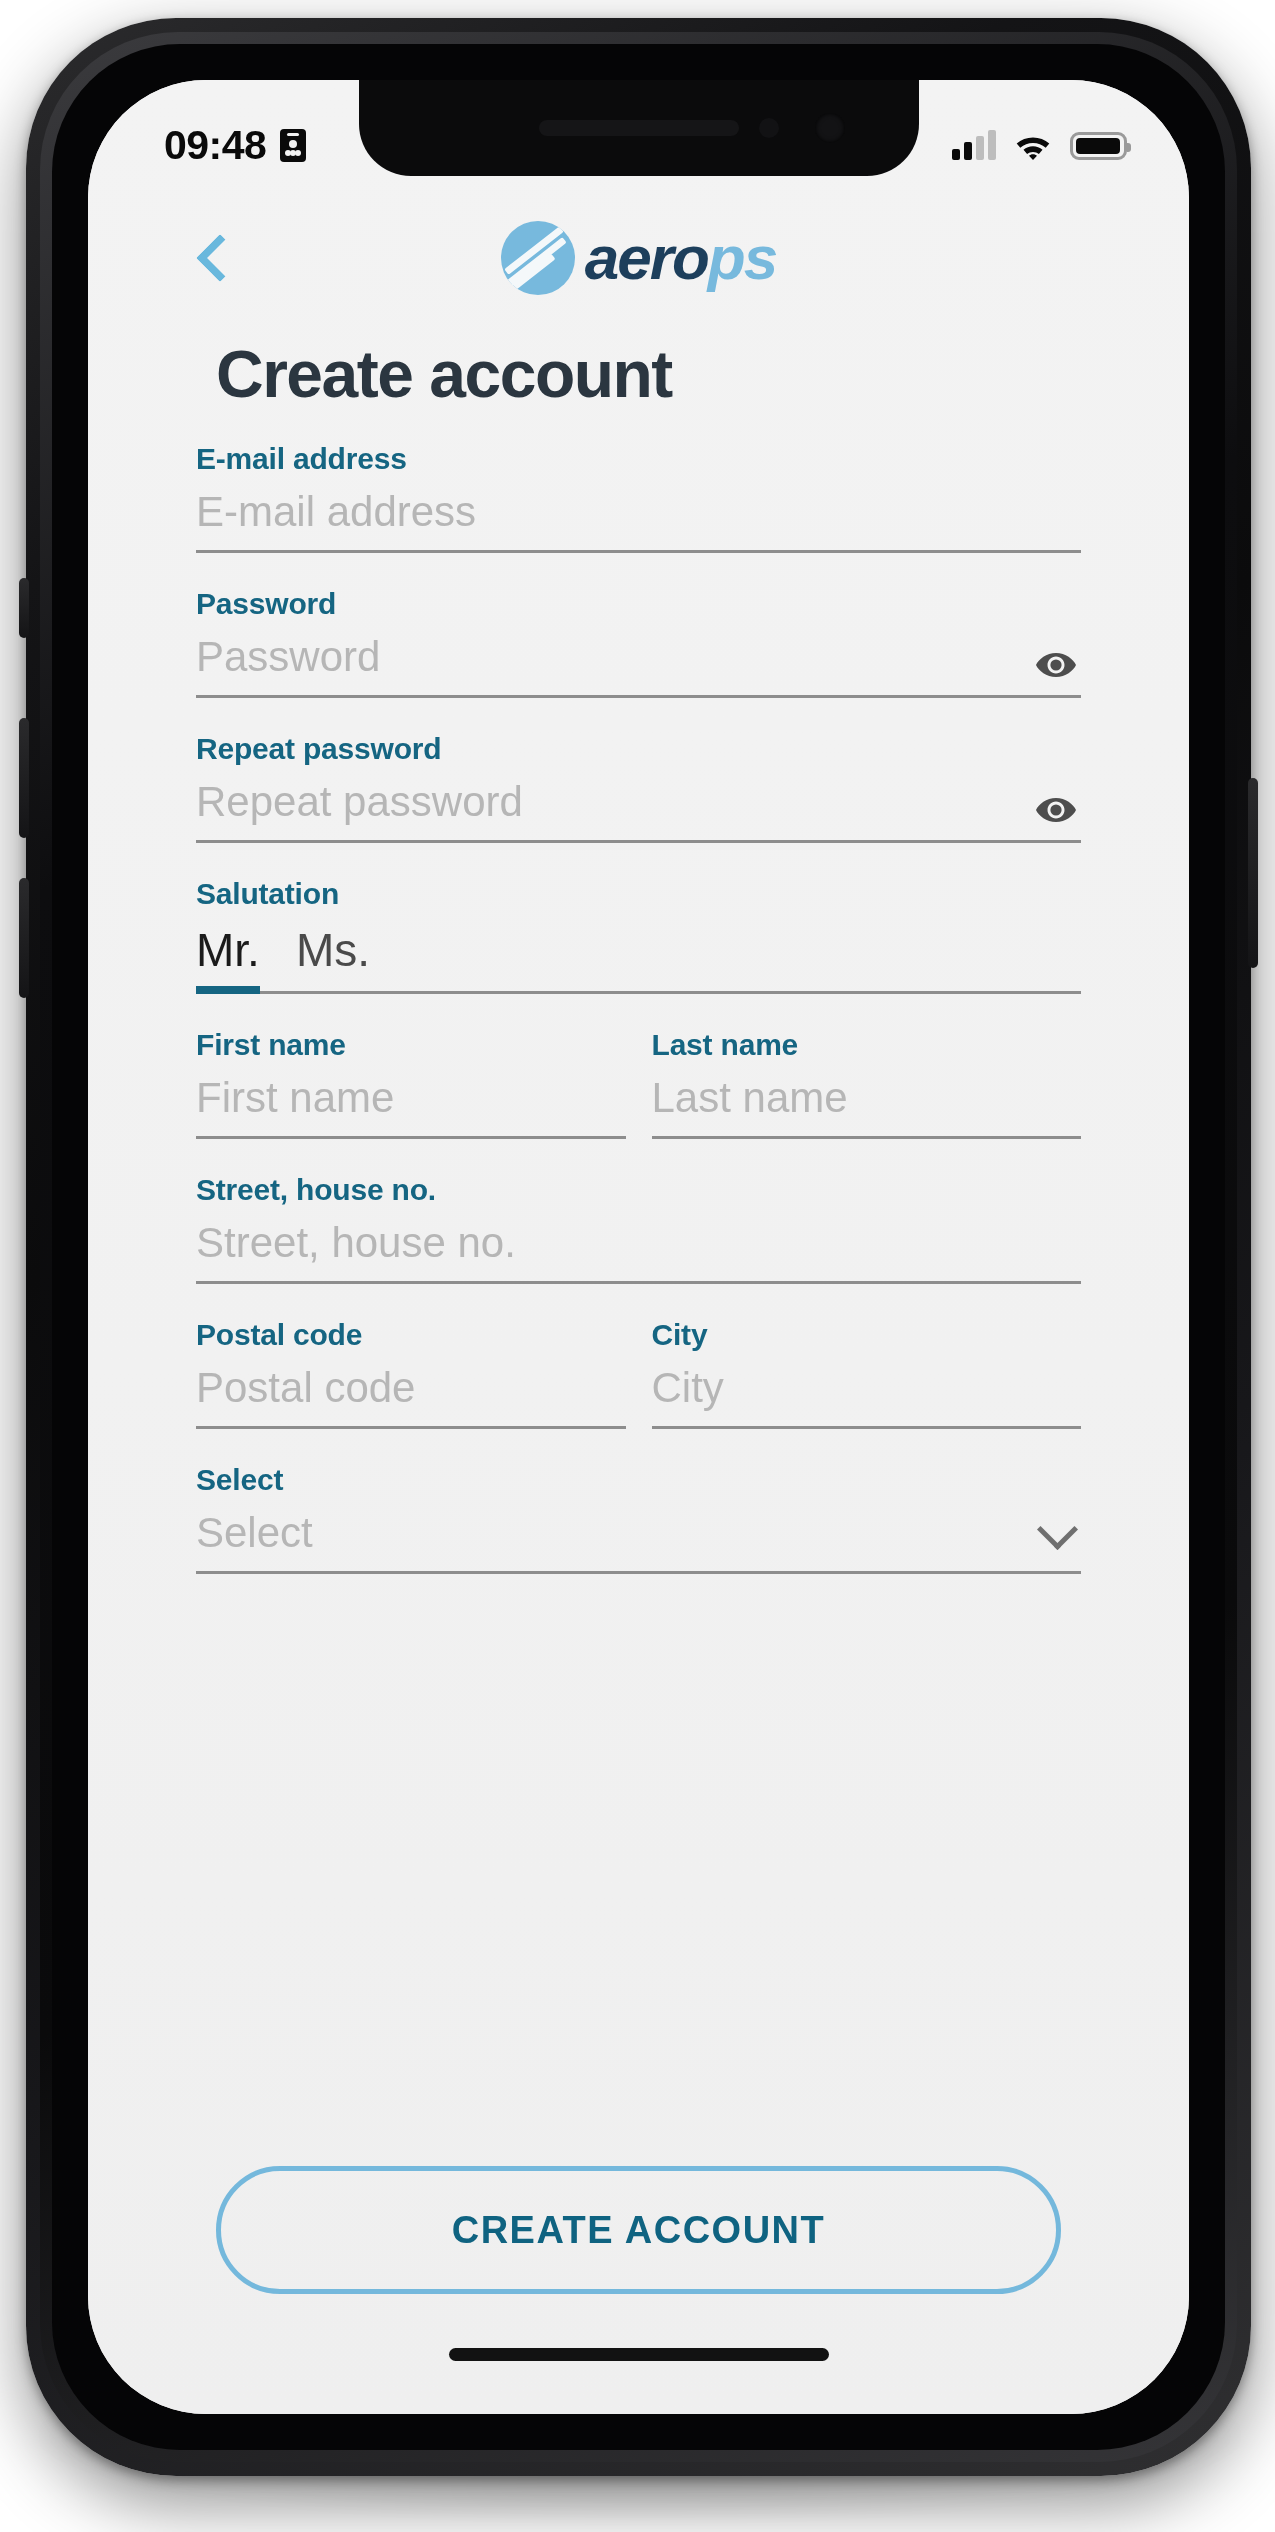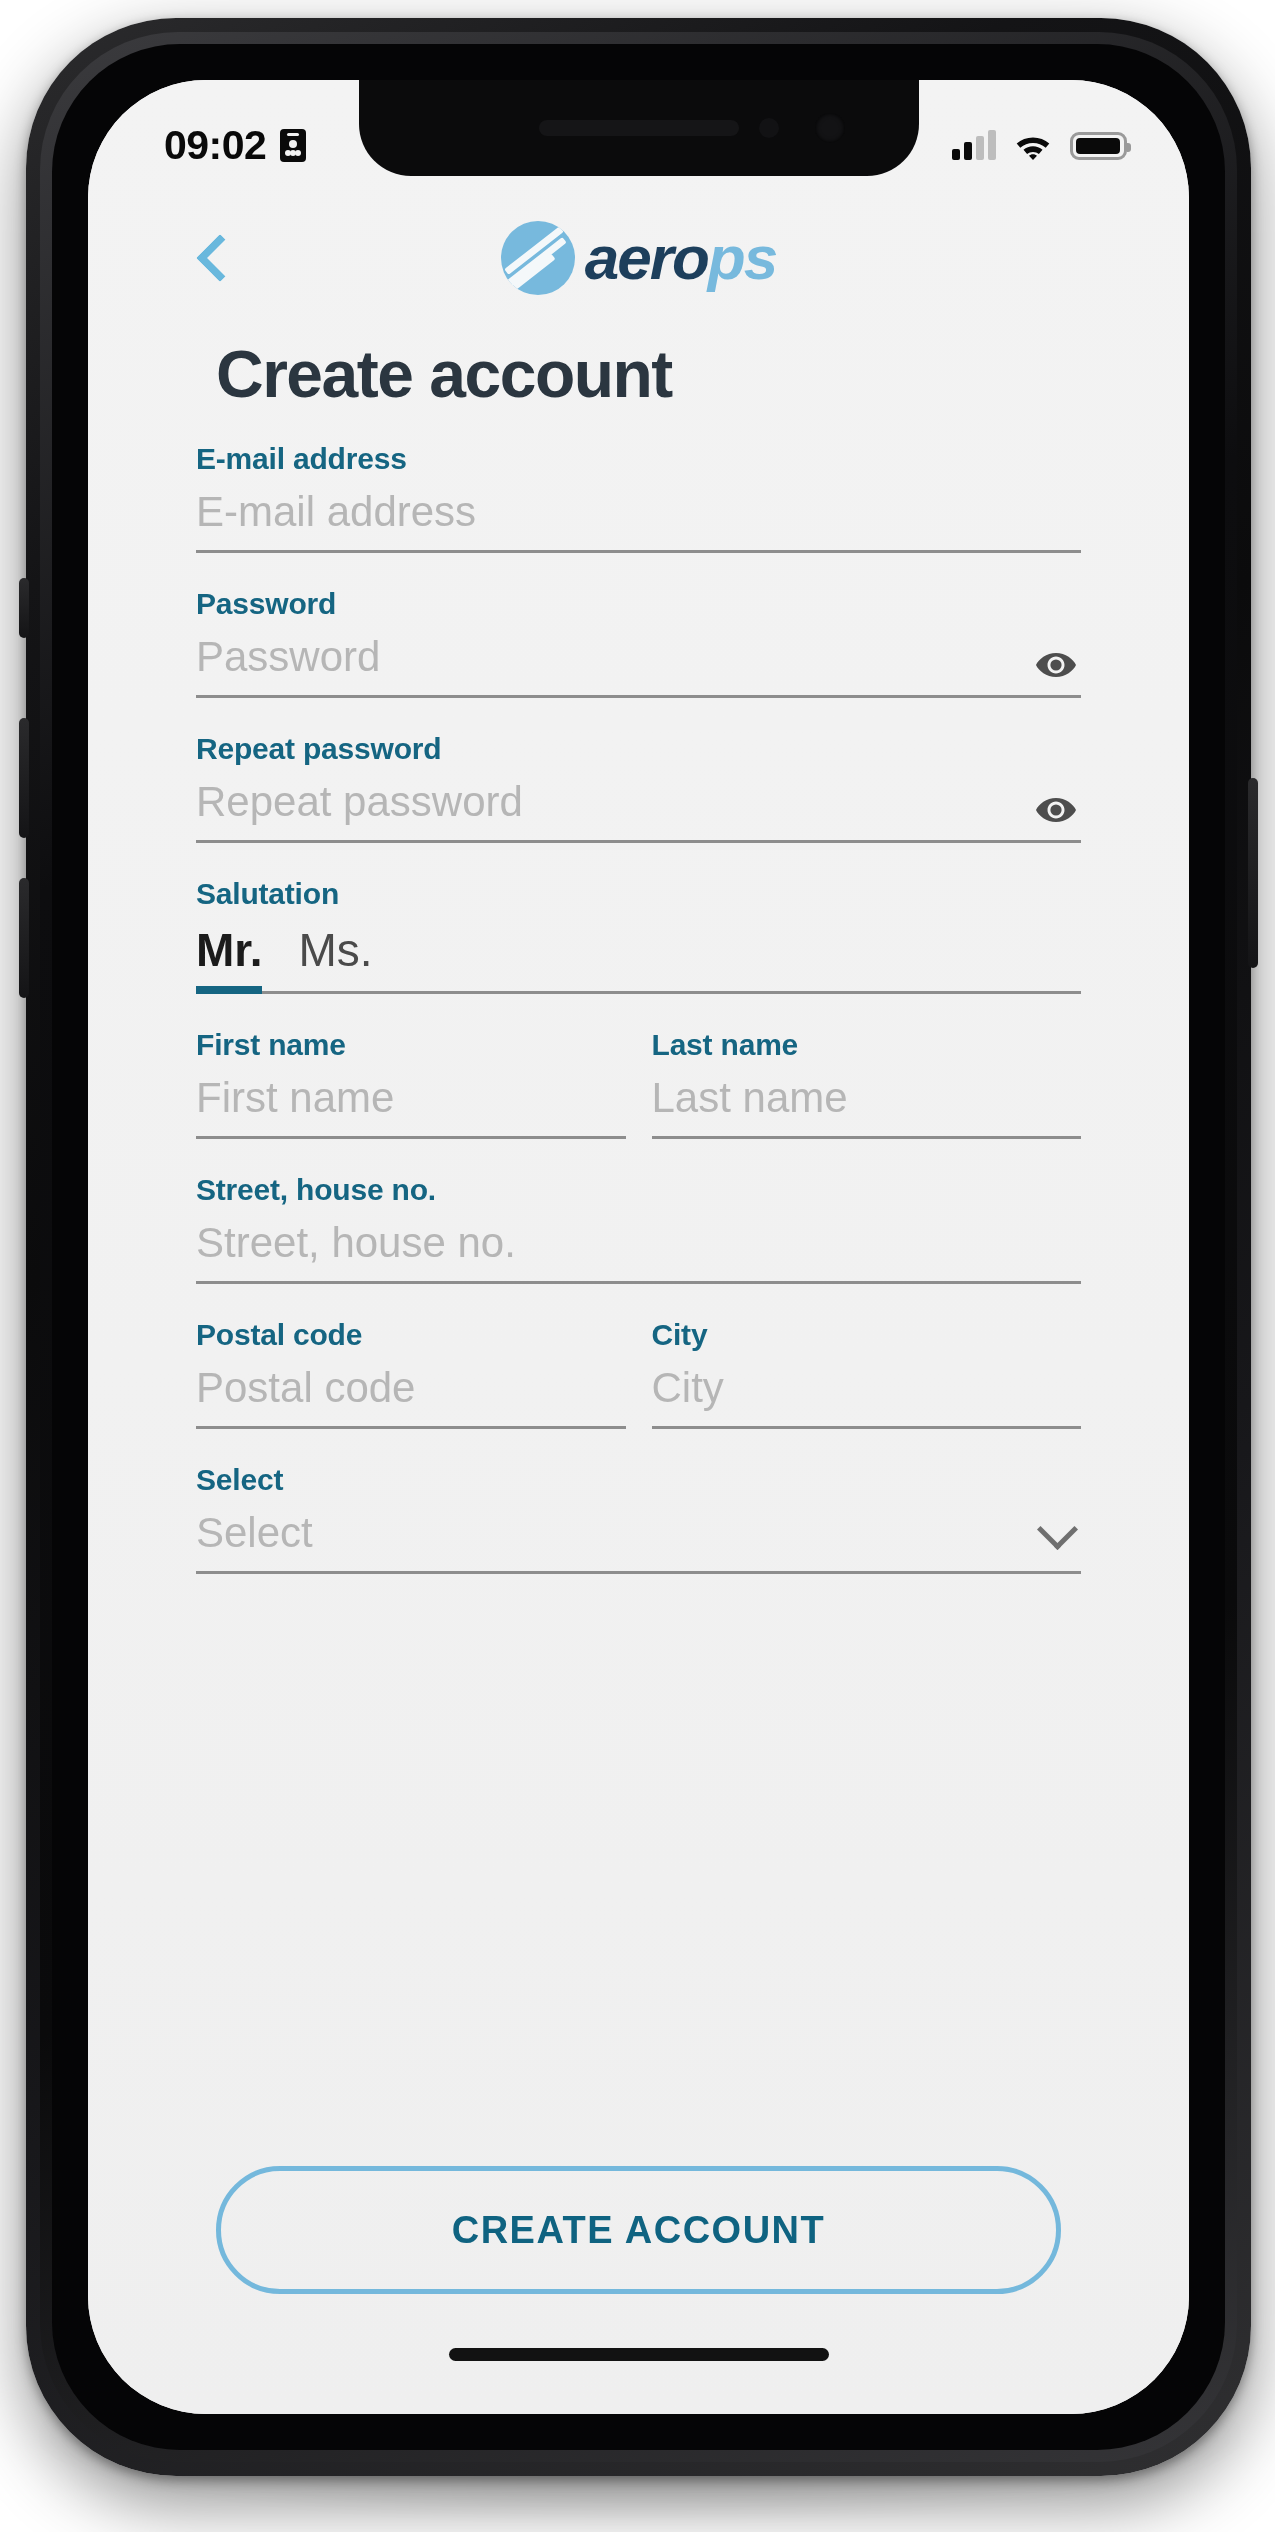--- a/index.html
+++ b/index.html
@@ -395,21 +395,21 @@
     padding-bottom: 0;
   }
   .salutation-opt {
     font-size: 46px;
     color: #4a4a4a;
     padding: 0 0 14px 0;
     cursor: pointer;
     position: relative;
   }
   .salutation-opt.selected {
-    font-weight: bold;
+    font-weight: normal;
     color: #1b1b1b;
   }
   .salutation-opt.selected::after {
     content: "";
     position: absolute;
     left: 0;
     right: 0;
     bottom: -3px;
     height: 8px;
     background: #156582;
@@ -470,21 +470,21 @@
       <div id="screen">
 
         <div id="notch">
           <div class="speaker"></div>
           <div class="cam"></div>
           <div class="cam2"></div>
         </div>
 
         <div id="statusbar">
           <div id="status-left">
-            <div class="clock">09:02</div>
+            <div class="clock">09:48</div>
             <div class="idcard-icon"></div>
           </div>
           <div id="status-right">
             <div class="signal">
               <i></i>
                 <i></i>
                 <i></i>
                 <i></i>
             </div>
             <svg width="40" height="30" viewBox="0 0 40 30">

